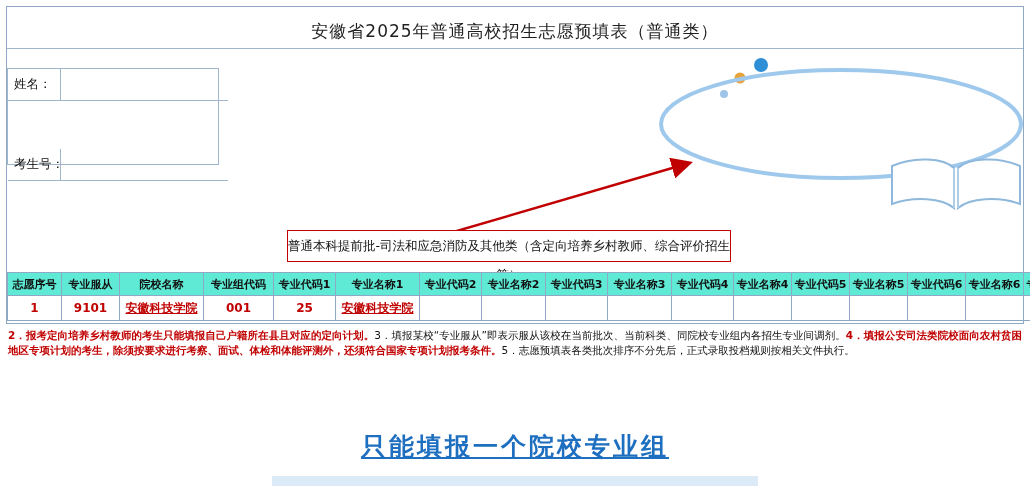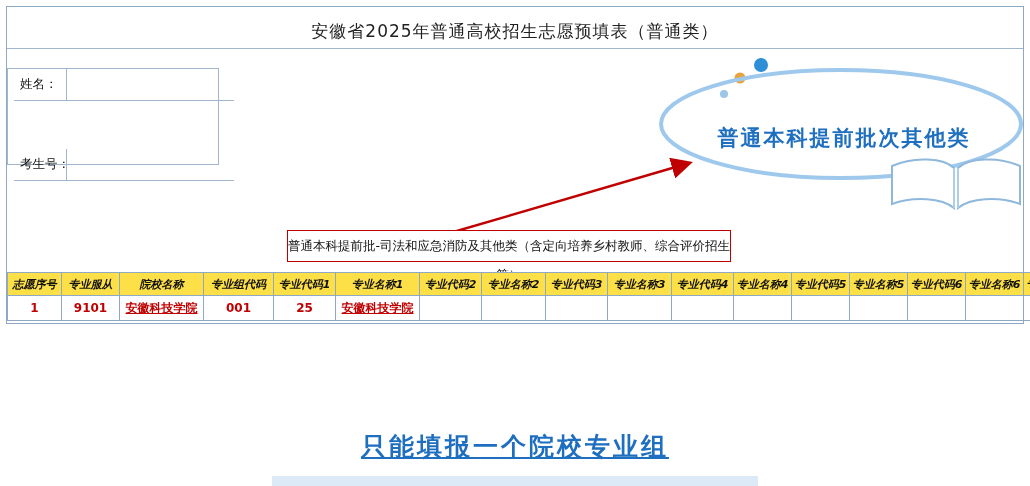--- a/index.html
+++ b/index.html
@@ -17,21 +17,21 @@
   
   .title{
     position:absolute;left:0;top:14px;width:1018px;text-align:center;
     font-family:"DejaVu Sans","Liberation Sans",sans-serif;
     font-size:17px;color:#1f1f1f;letter-spacing:1px;
   }
   .title-rule{position:absolute;left:1px;top:42px;width:1016px;height:1px;background:#9fb6cd;}
 
   
   #infobox{left:1px;top:62px;width:212px;height:97px;box-sizing:border-box;border:1px solid #9fb6cd;}
-  .inforow{position:absolute;left:6px;width:220px;height:32px;border-bottom:1px solid #9fb6cd;box-sizing:border-box;text-align:right;}
+  .inforow{position:absolute;left:0;width:220px;height:32px;border-bottom:1px solid #9fb6cd;box-sizing:border-box;text-align:right;}
   .inforow.last{border-bottom:none;}
   .infolabel{
     position:absolute;left:6px;top:7px;font-size:12.5px;color:#111;
     font-family:"DejaVu Sans","Liberation Sans",sans-serif;
   }
   .infoline{position:absolute;left:52px;top:0;width:1px;height:32px;background:#9fb6cd;}
 
   
   #callout{
     position:absolute;left:281px;top:224px;width:444px;height:32px;
@@ -51,21 +51,21 @@
   }
 
   
   #tablewrap{position:absolute;left:1px;top:266px;width:1016px;}
   table.main{border-collapse:collapse;width:1016px;table-layout:fixed;}
   table.main th,table.main td{
     border:1px solid #8fa9c4;font-size:11px;text-align:center;
     font-family:"DejaVu Sans","Liberation Sans",sans-serif;color:#111;
     padding:0;height:22px;overflow:hidden;white-space:nowrap;
   }
-  table.main th{font-weight:bold;background:#fde047;font-style:italic;}
+  table.main th{font-weight:bold;background:#5eead4;}
   table.main td{height:24px;color:#c00000;font-weight:bold;font-size:12px;}
   td.school{color:#c00000;text-decoration:underline;}
   td.major{color:#c00000;text-decoration:underline;}
 
   
   .notes{
     position:absolute;left:2px;top:322px;width:1014px;
     font-size:10.5px;line-height:15px;color:#111;
     font-family:"DejaVu Sans","Liberation Sans",sans-serif;text-align:justify;
   }
@@ -107,21 +107,20 @@
 
   <svg class="dots-svg" viewBox="0 0 80 50">
     <circle cx="18" cy="38" r="4" fill="#9ec4e8"></circle>
     <circle cx="34" cy="22" r="5.5" fill="#e8a33d"></circle>
     <circle cx="55" cy="9" r="7" fill="#2f8fd6"></circle>
   </svg>
 
   <svg class="ellipse-wrap" viewBox="0 0 370 120">
     <ellipse cx="185" cy="60" rx="180" ry="54" fill="none" stroke="#9ec9ec" stroke-width="4"></ellipse>
   </svg>
-  <div class="banner-text">普通本科提前批次其他类</div>
 
   <svg class="book-svg" viewBox="0 0 140 60">
     <path d="M6 12 C28 2, 58 4, 68 14 L68 54 C56 44, 28 42, 6 50 Z" fill="#ffffff" stroke="#8fb8dc" stroke-width="2"></path>
     <path d="M134 12 C112 2, 82 4, 72 14 L72 54 C84 44, 112 42, 134 50 Z" fill="#ffffff" stroke="#8fb8dc" stroke-width="2"></path>
     <path d="M68 14 L68 54 M72 14 L72 54" stroke="#b9d4ea" stroke-width="1.5"></path>
   </svg>
 
   <svg class="arrow-svg" viewBox="0 0 340 100">
     <defs>
       <marker id="ah" markerWidth="9" markerHeight="9" refX="6" refY="4.5" orient="auto">
@@ -195,18 +194,21 @@
           <td></td>
           <td></td>
           <td></td>
           <td></td>
         </tr>
       </tbody>
     </table>
   </div>
 
   <div class="notes">
+    <div>
+      <span class="red">2．报考定向培养乡村教师的考生只能填报自己户籍所在县且对应的定向计划。</span><span>3．填报某校“专业服从”即表示服从该校在当前批次、当前科类、同院校专业组内各招生专业间调剂。</span><span class="red">4．填报公安司法类院校面向农村贫困地区专项计划的考生，除须按要求进行考察、面试、体检和体能评测外，还须符合国家专项计划报考条件。</span><span>5．志愿预填表各类批次排序不分先后，正式录取投档规则按相关文件执行。</span>
+    </div>
   </div>
 
 </div>
 
 <div class="bottom-heading">只能填报一个院校专业组</div>
 <div class="bottom-bar"></div>
 
 </body></html>

